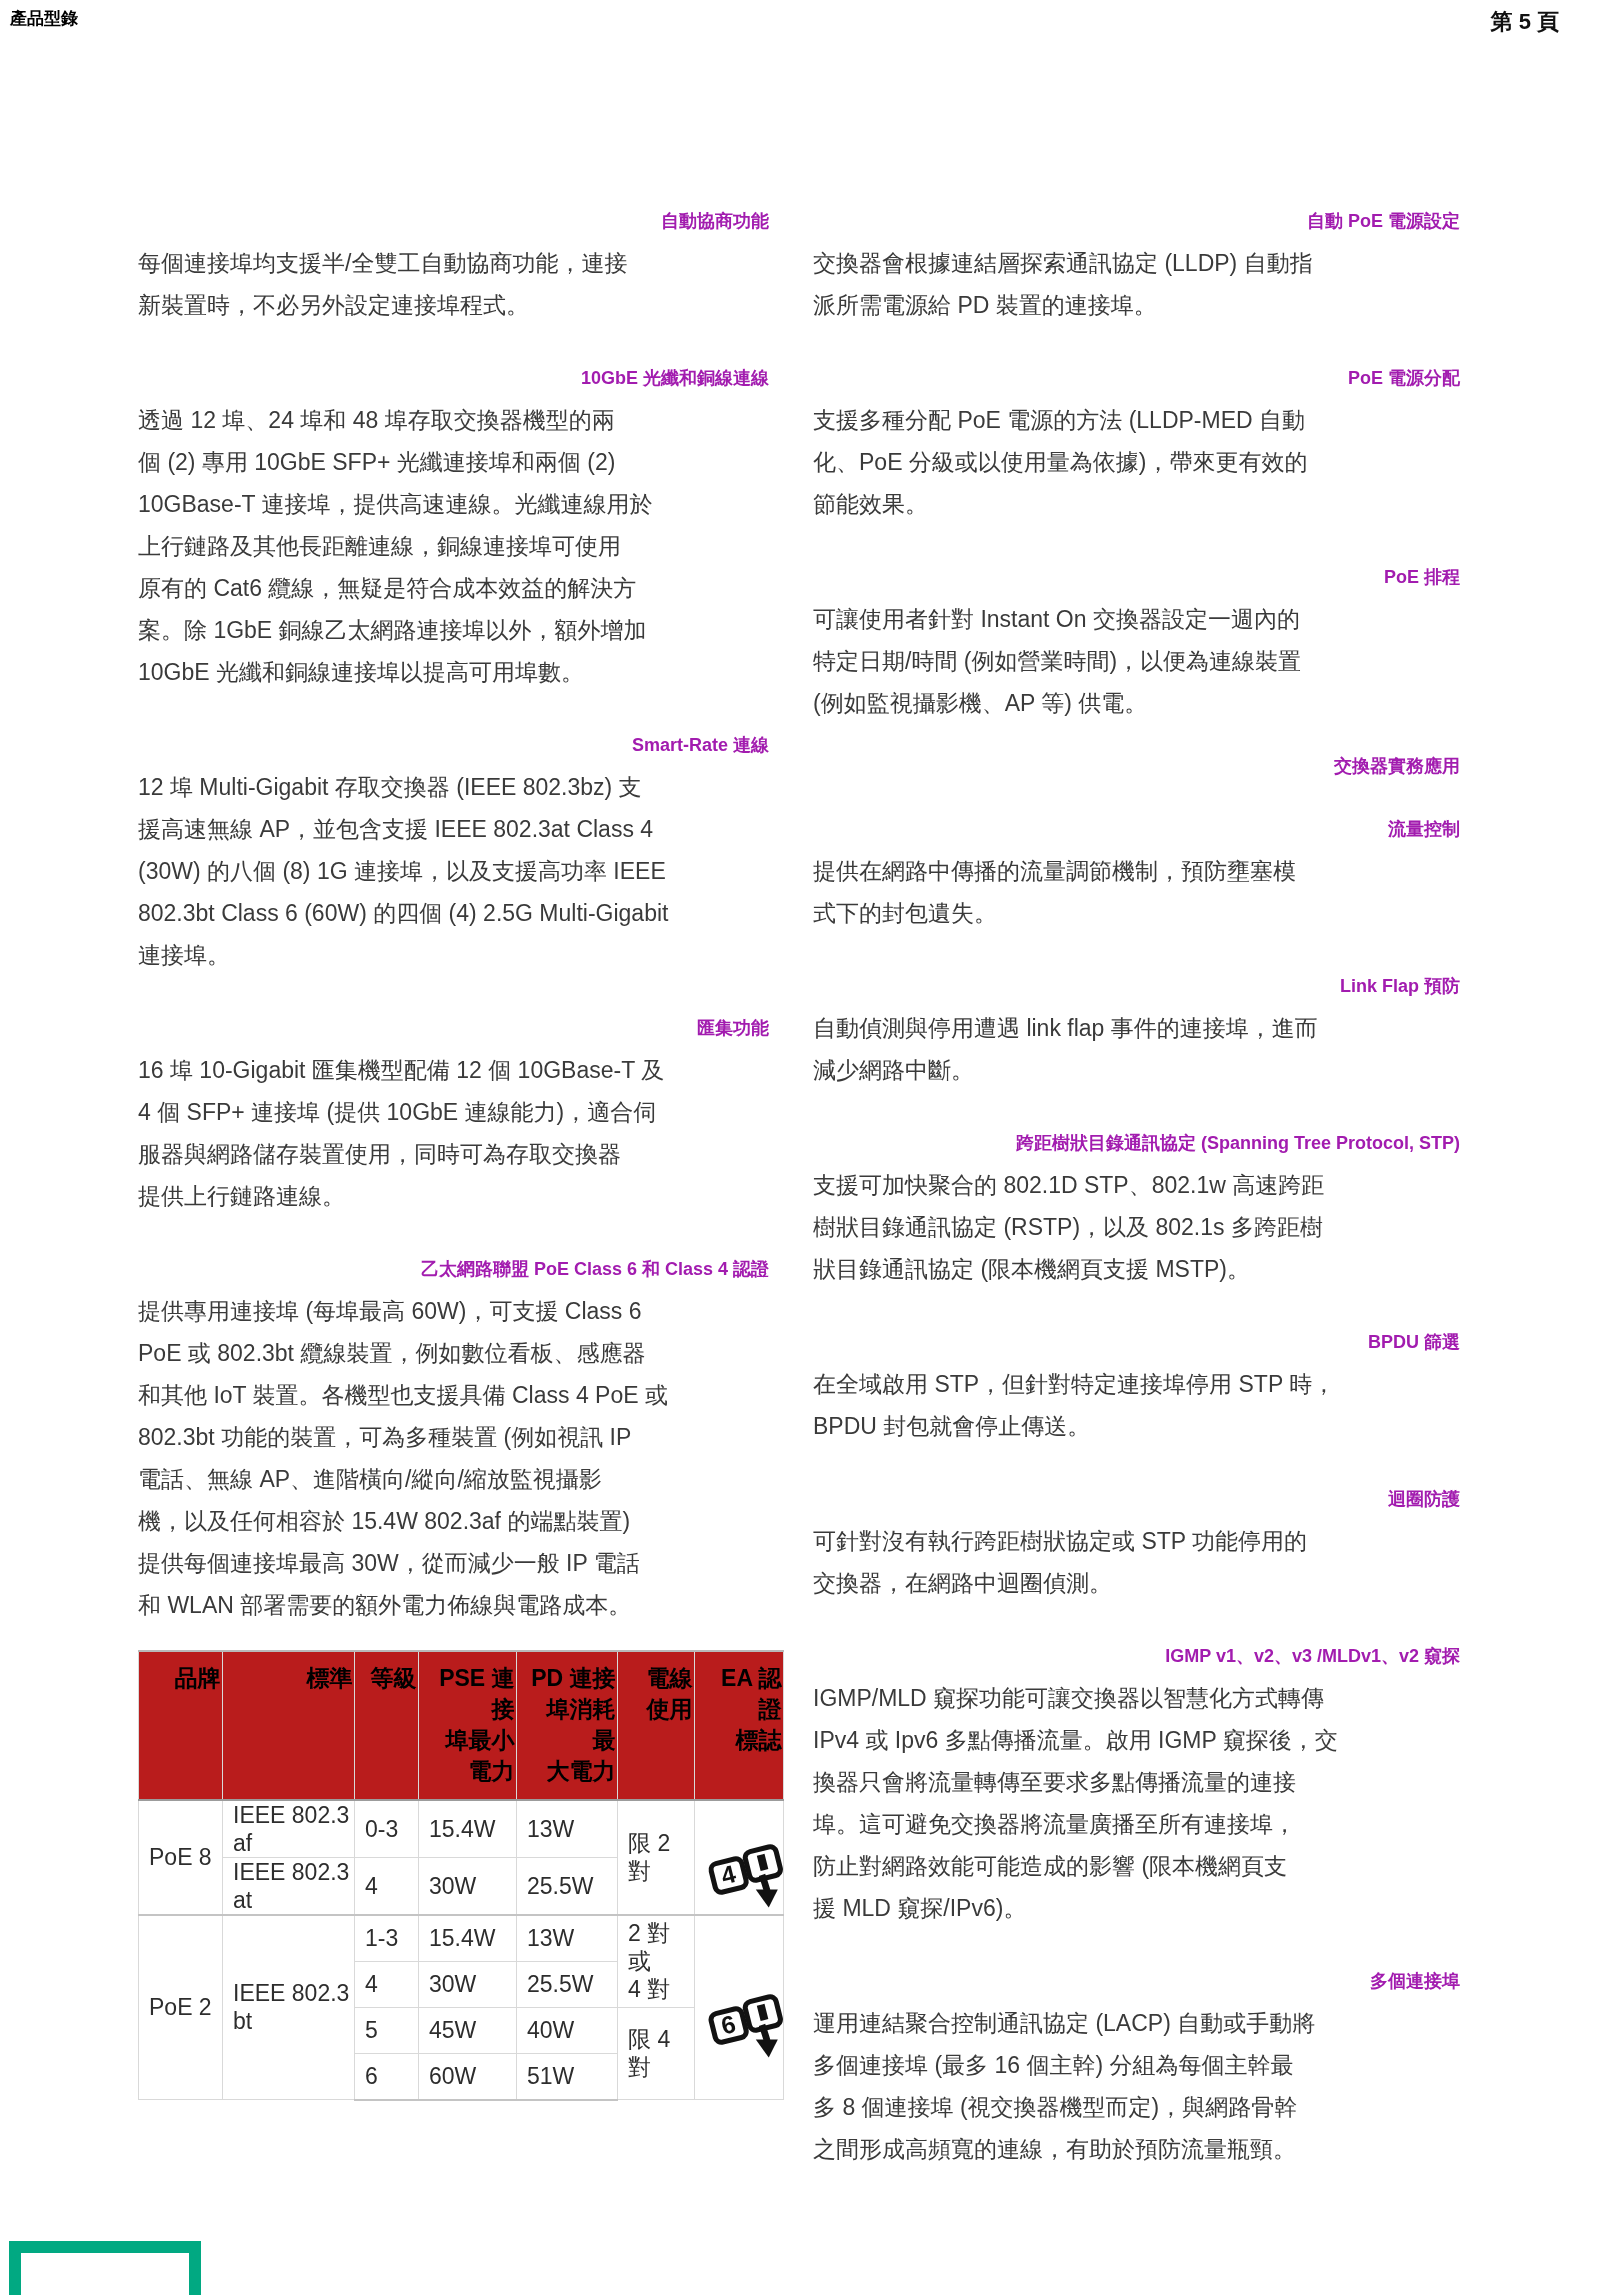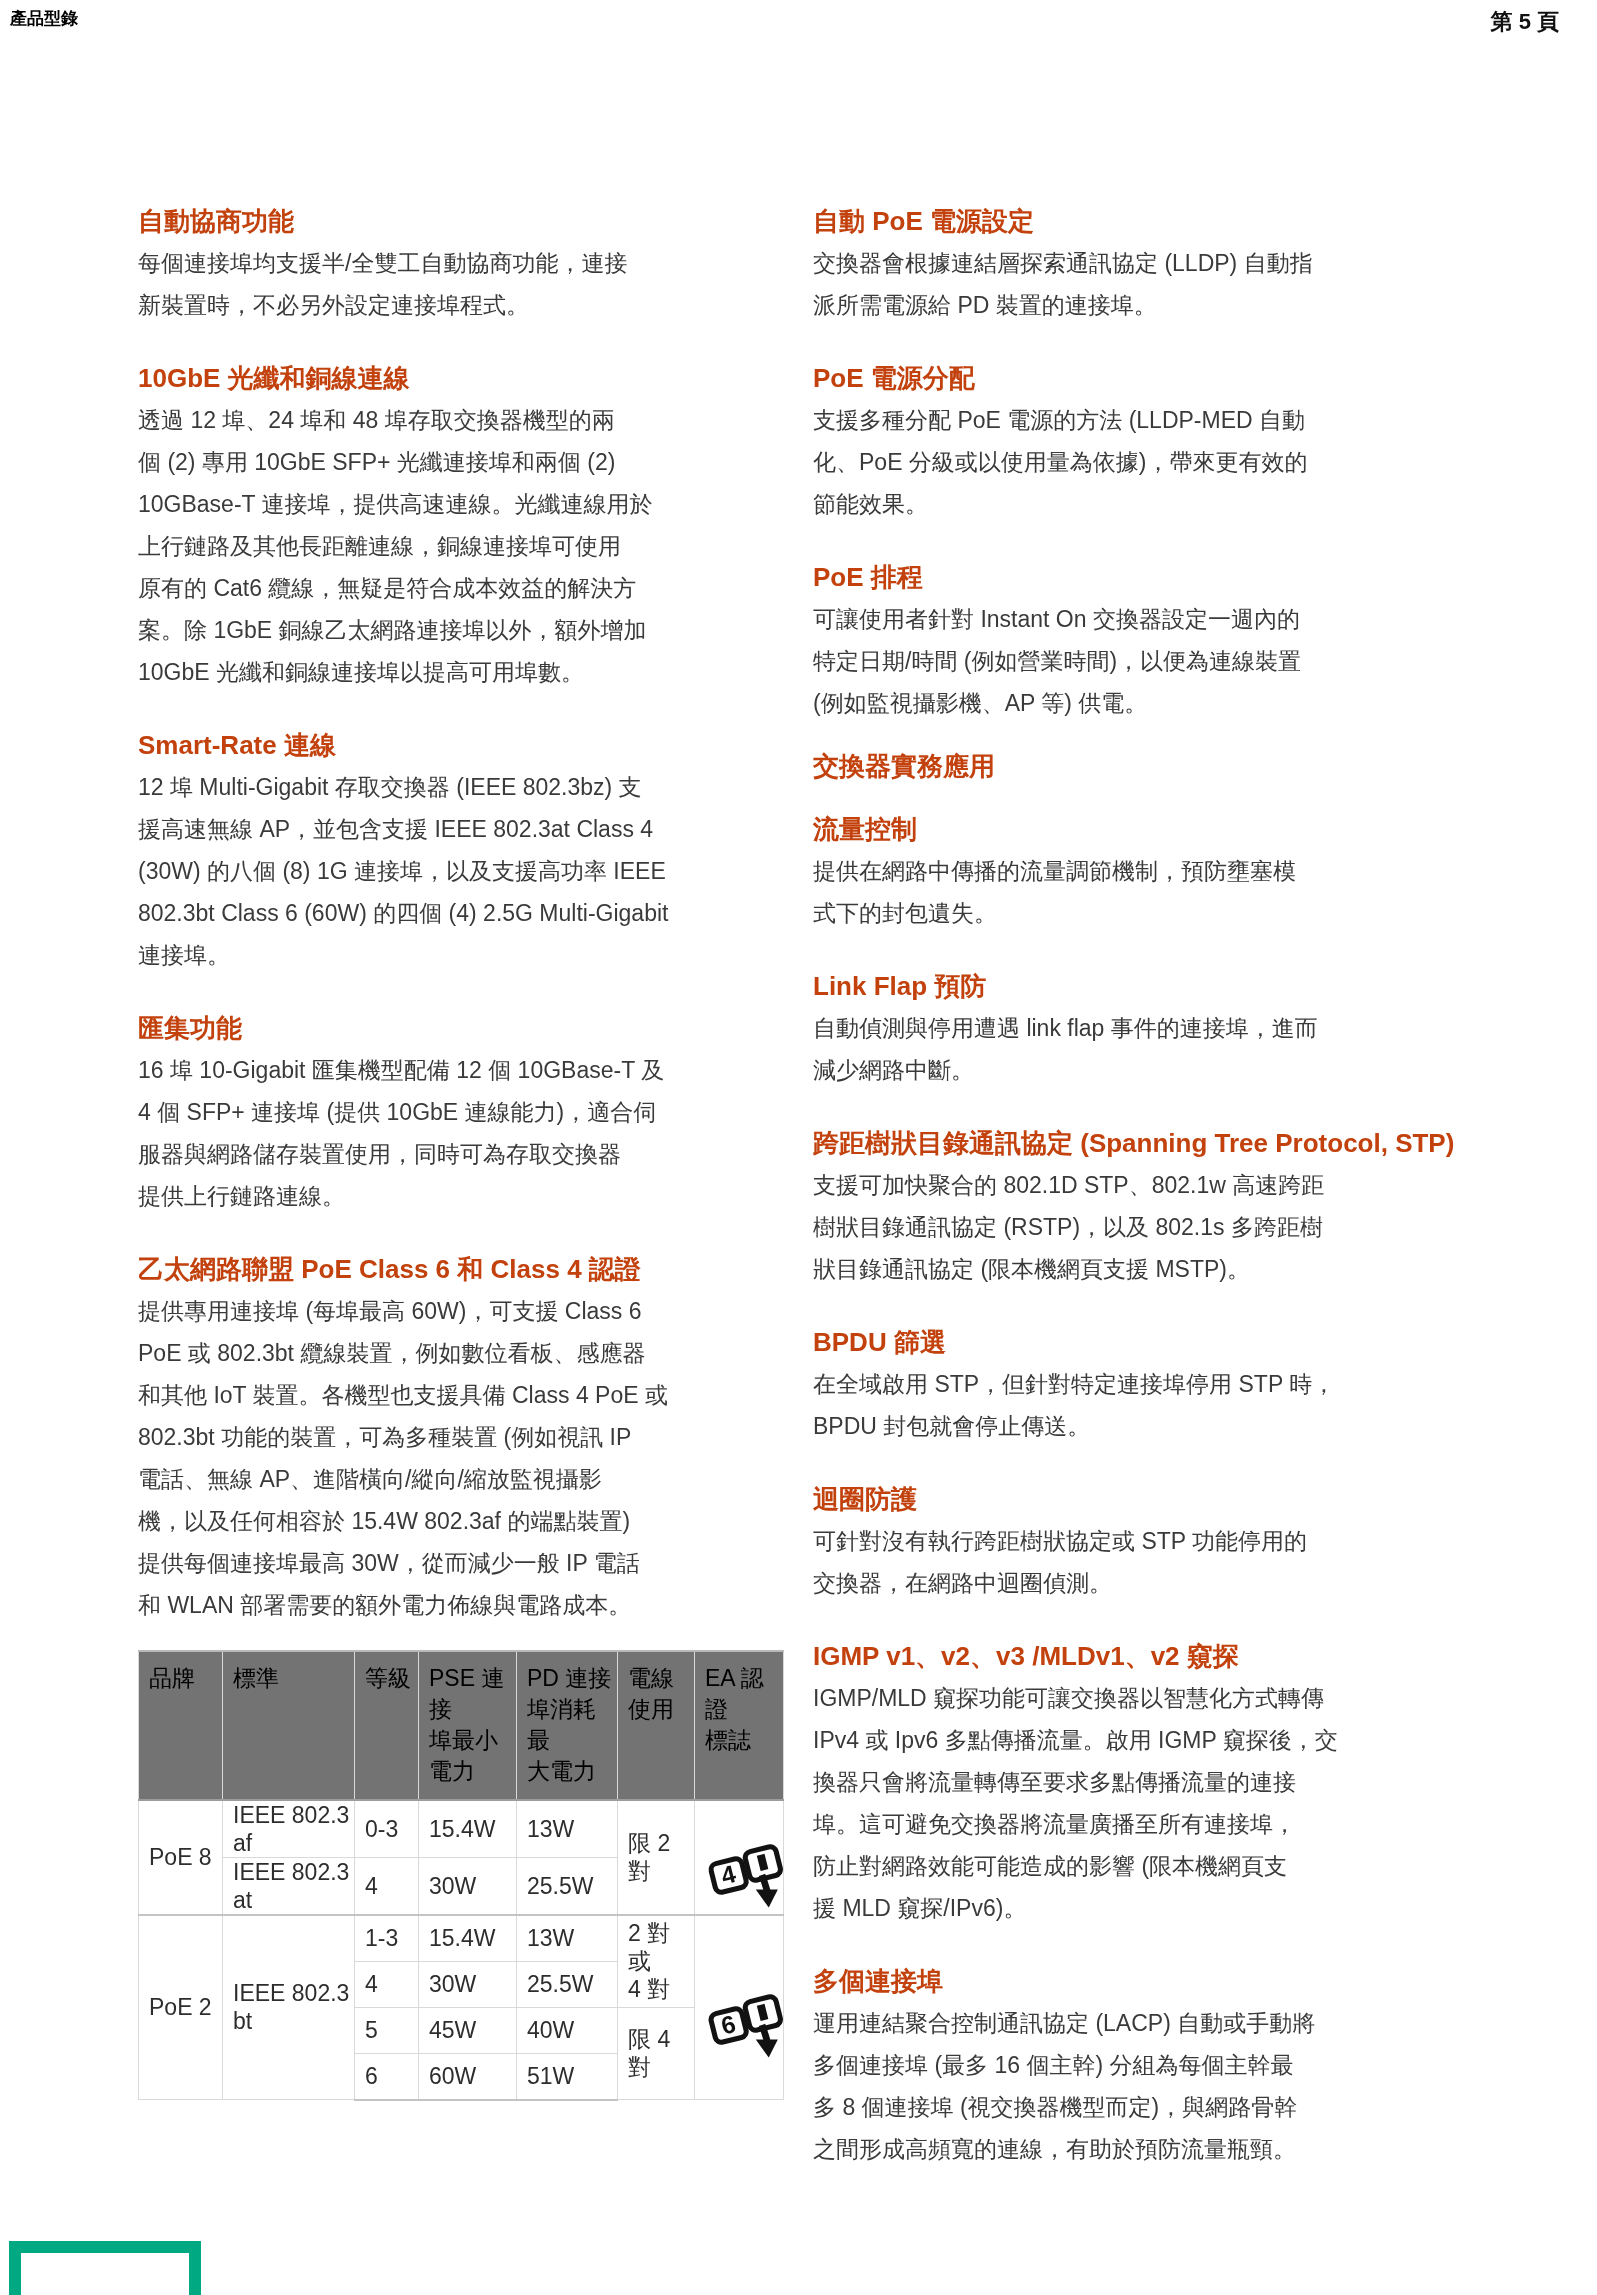--- a/index.html
+++ b/index.html
@@ -28,26 +28,27 @@
     font-weight: 700;
     color: #111;
   }
   .col {
     position: absolute;
     top: 200px;
   }
   #left-col  { left: 138px;  width: 631px; }
   #right-col { left: 813px; width: 647px; }
   .sec-heading {
-    font-size: 26px;
-    font-weight: 700;
-    color: #c2410c;
+    font-size: 18px;
+    font-weight: 700;
+    color: #a21caf;
     line-height: 42px;
     margin-top: 31px;
     white-space: nowrap;
+    text-align: right;
   }
   .sec-heading.first { margin-top: 0; }
   .sec-heading.group { margin-top: 21px; }
   .sec-heading.after-group { margin-top: 21px; }
   .body-line {
     font-size: 23px;
     font-weight: 400;
     color: #3a3a3a;
     line-height: 42px;
     white-space: nowrap;
@@ -55,24 +56,24 @@
   
   table.poe {
     margin-top: 24px;
     width: 645px;
     table-layout: fixed;
     border-collapse: collapse;
     font-size: 23px;
     color: #2d2d2d;
   }
   table.poe th {
-    background: #737373;
-    font-weight: 400;
+    background: #b91c1c;
+    font-weight: 700;
     color: #000;
-    text-align: left;
+    text-align: right;
     vertical-align: top;
     padding: 11.3px 1.4px 11.3px 10px;
     line-height: 31px;
     white-space: pre-line;
     border: 1.4px solid #d9d9d9;
     border-top: 2.1px solid #b9b9b9;
     border-bottom: 2.8px solid #9c9c9c;
   }
   table.poe td {
     border: 1.4px solid #d9d9d9;

